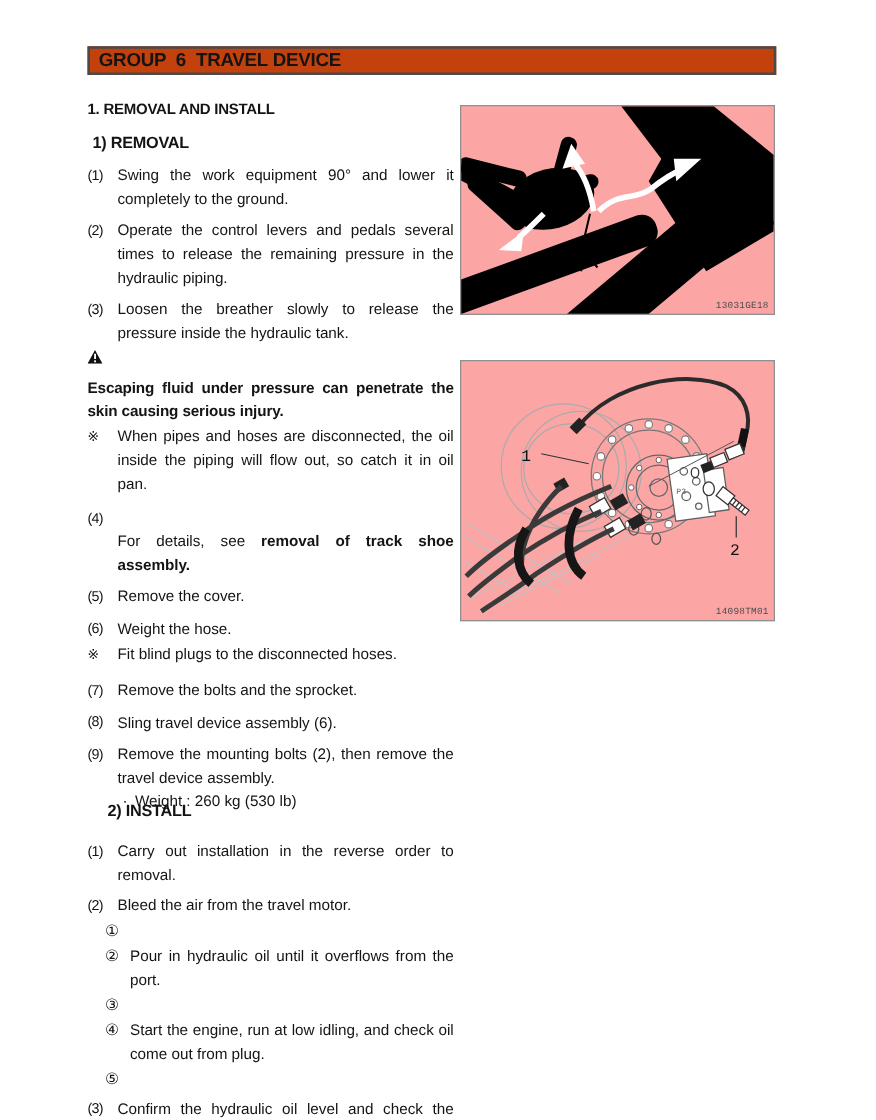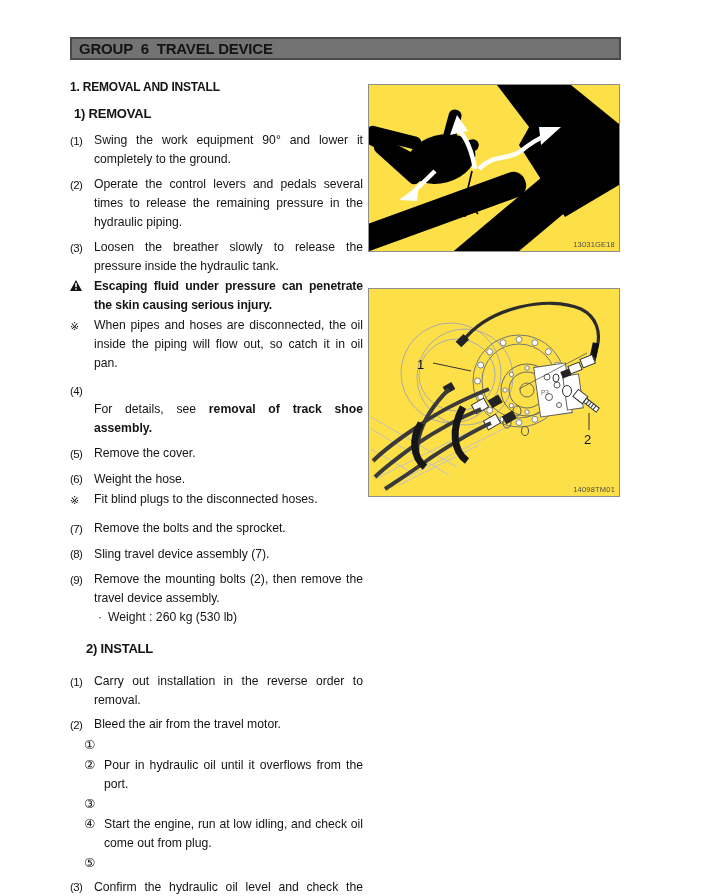--- a/index.html
+++ b/index.html
@@ -1,62 +1,62 @@
 <!DOCTYPE html>
 <html><head>
 <meta charset="utf-8">
 <style>
   html,body{margin:0;padding:0;background:#fff;}
   .page{position:relative;width:701px;height:896px;background:#ffffff;overflow:hidden;
         font-family:"Liberation Sans","DejaVu Sans",sans-serif;color:#141414;}
 
   
   .header-bar{position:absolute;left:70px;top:37px;width:551px;height:23px;
-              background:#737373;border:2px solid #4a4a4a;box-sizing:border-box;
+              background:#c2410c;border:2px solid #4a4a4a;box-sizing:border-box;
               display:flex;align-items:center;padding-left:7px;}
   .header-bar span{font-size:15px;font-weight:bold;letter-spacing:-0.2px;white-space:pre;}
 
   .sec-title{position:absolute;left:70px;top:80px;font-size:12px;font-weight:bold;letter-spacing:-0.2px;}
   .sub-title{position:absolute;left:74px;top:106px;font-size:13px;font-weight:bold;letter-spacing:-0.2px;}
 
   .removal-block{position:absolute;left:70px;top:131px;width:293px;}
   .install-block{position:absolute;left:70px;top:625px;width:293px;}
   .install-block h3{margin:16px;font-size:13px;font-weight:bold;letter-spacing:-0.2px;}
   .install-block .list{margin-top:14px;}
 
   
   .item{display:flex;font-size:12.2px;line-height:19px;}
   .item .marker{flex:0 0 24px;white-space:nowrap;}
   .item.paren .marker{font-size:11.4px;letter-spacing:-0.6px;padding-top:0.5px;}
   .item.note .marker{font-size:11px;padding-top:1px;}
   .item.circle{padding-left:14px;}
   .item.circle .marker{flex:0 0 20px;font-size:12.5px;}
   .item.dot{padding-left:28px;}
   .item.dot .marker{flex:0 0 10px;}
-  .item.warn{font-weight:bold;letter-spacing:-0.1px;}
+  .item.warn{font-weight:bold;letter-spacing:-0.1px;flex-direction:column;}
   .item .itext{flex:1;text-align:justify;}
   .item .itext .b{font-weight:bold;}
 
   #removal-list .item{margin-top:6px;}
   #removal-list .item:nth-child(1){margin-top:0;}
   #removal-list .item:nth-child(4){margin-top:1px;}
   #removal-list .item:nth-child(5){margin-top:1px;}
   #removal-list .item:nth-child(6){margin-top:8px;}
   #removal-list .item:nth-child(9){margin-top:1px;}
   #removal-list .item:nth-child(10){margin-top:9px;}
   #removal-list .item:nth-child(13){margin-top:0;}
 
   #install-list .item{margin-top:5px;}
   #install-list .item:nth-child(1){margin-top:0;}
   #install-list .item:nth-child(3),#install-list .item:nth-child(4),
   #install-list .item:nth-child(5),#install-list .item:nth-child(6),
   #install-list .item:nth-child(7){margin-top:1px;}
 
   
-  .figure{position:absolute;background:#fde047;border:1px solid #8f8f8f;box-sizing:border-box;}
+  .figure{position:absolute;background:#fca5a5;border:1px solid #8f8f8f;box-sizing:border-box;font-family:Liberation Mono, monospace;}
   .fig-hazard{left:368px;top:84px;width:252px;height:168px;}
   .fig-assembly{left:368px;top:288px;width:252px;height:209px;}
   .figure svg{display:block;}
   .fig-caption{position:absolute;right:4px;bottom:2px;font-size:7.5px;color:#4d4d4d;letter-spacing:0.2px;}
 </style>
 </head>
 <body>
 
 <div class="page">
 
@@ -108,21 +108,21 @@
         <div class="item note">
           <span class="marker">※</span>
           <div class="itext"><span>Fit blind plugs to the disconnected hoses.</span></div>
         </div>
         <div class="item paren">
           <span class="marker">(7)</span>
           <div class="itext"><span>Remove the bolts and the sprocket.</span></div>
         </div>
         <div class="item paren">
           <span class="marker">(8)</span>
-          <div class="itext"><span>Sling travel device assembly (7).</span></div>
+          <div class="itext"><span>Sling travel device assembly (6).</span></div>
         </div>
         <div class="item paren">
           <span class="marker">(9)</span>
           <div class="itext"><span>Remove the mounting bolts (2), then remove the travel device assembly.</span></div>
         </div>
         <div class="item dot">
           <span class="marker">·</span>
           <div class="itext"><span>Weight : 260 kg (530 lb)</span></div>
         </div>
       </div>

